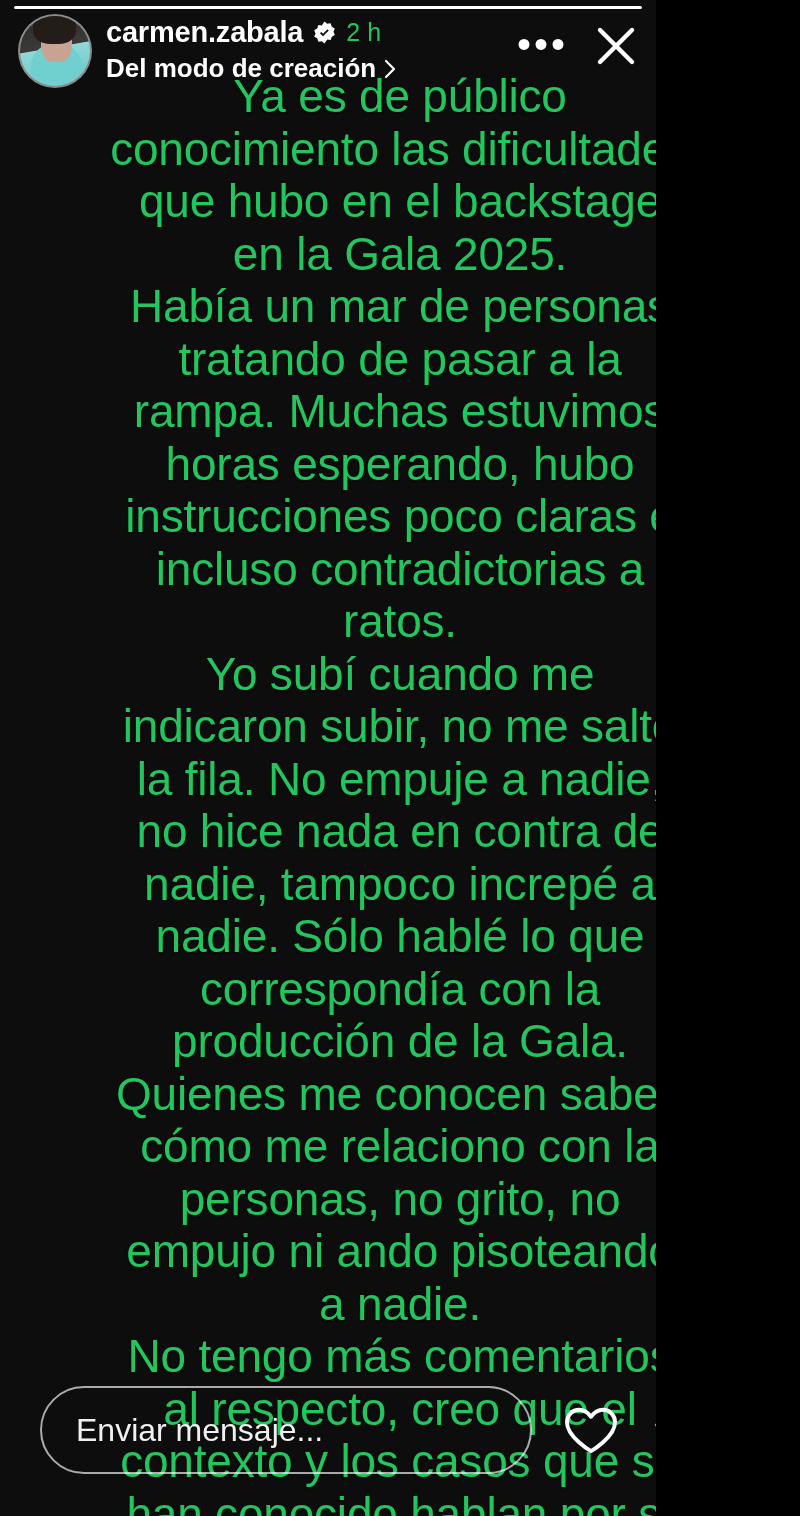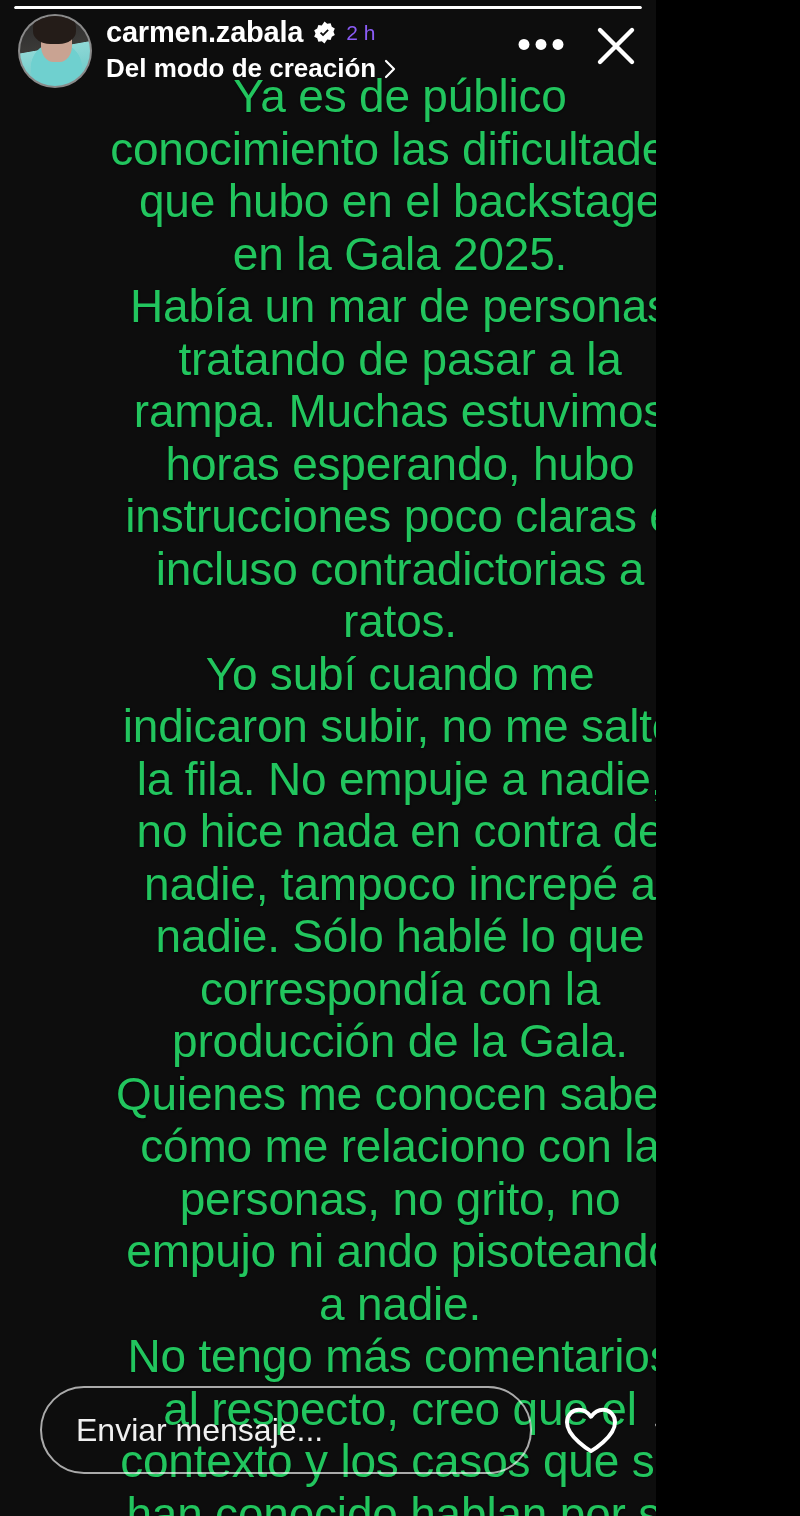--- a/index.html
+++ b/index.html
@@ -90,22 +90,22 @@
     line-height: 1;
   }
   .username {
     font-size: 29px;
     font-weight: bold;
     letter-spacing: -0.2px;
     white-space: nowrap;
   }
   .verified { width: 25px; height: 25px; flex: 0 0 auto; display: block; }
   .timestamp {
-    font-size: 21px;
-    color: #8b5cf6;
+    font-size: 25px;
+    color: #22c55e;
     white-space: nowrap;
   }
   .row2 {
     display: flex;
     align-items: center;
     gap: 6px;
     margin-top: 6px;
   }
   .sublabel {
     font-size: 26px;

